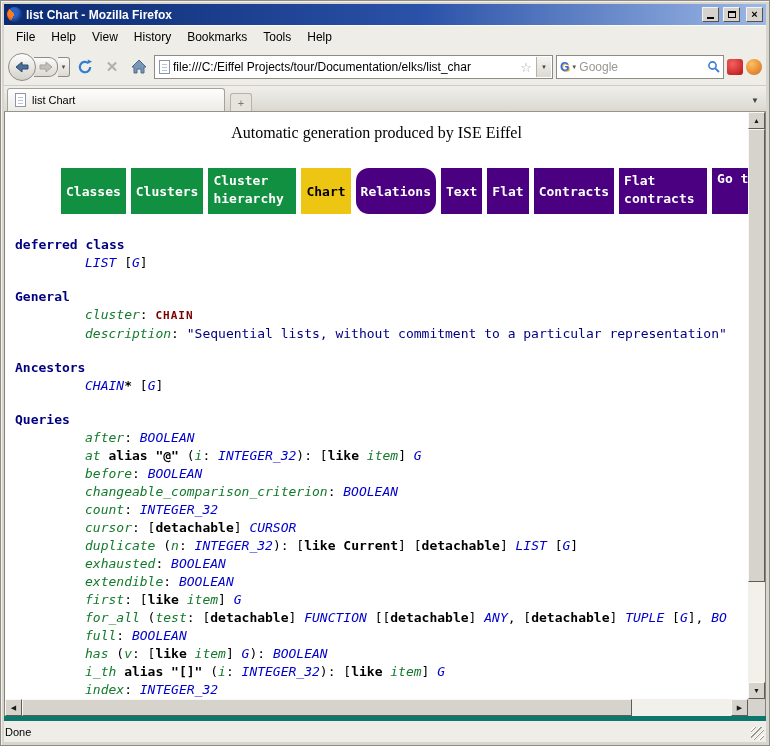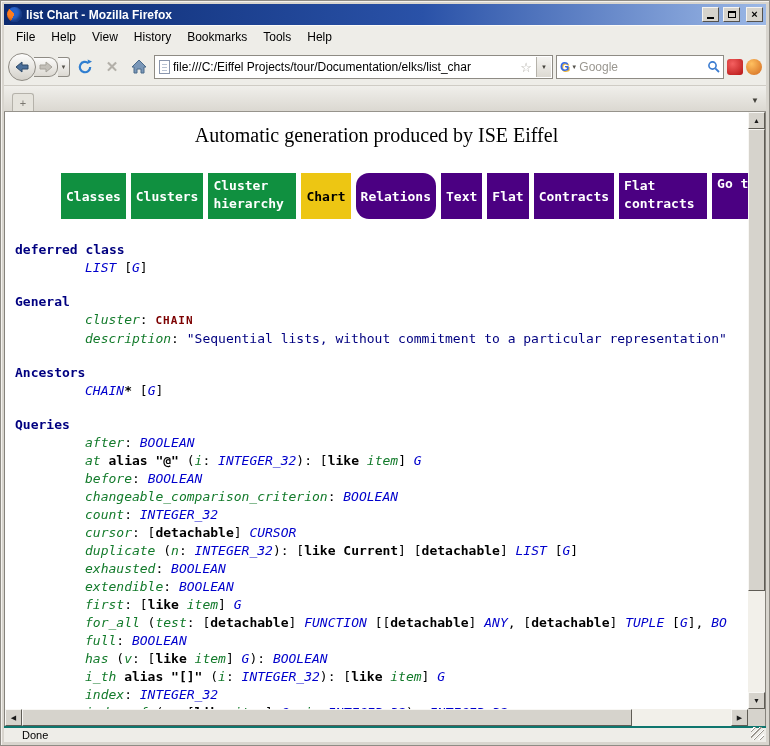--- a/index.html
+++ b/index.html
@@ -51,24 +51,24 @@
   .vscroll .sbtn{height:17px;}
   .vtrack{flex:1;position:relative;}
   .vthumb{position:absolute;top:0;left:0;right:0;height:82%;background:#d6d3cc;border:1px solid;border-color:#f8f7f4 #5f5c55 #5f5c55 #f8f7f4;}
   .hrow{height:17px;flex:none;display:flex;border-left:1px solid #86837c;border-right:1px solid #86837c;}
   .hscroll{flex:1;background:#f2f0ea;display:flex;}
   .hscroll .sbtn{width:17px;height:17px;}
   .htrack{flex:1;position:relative;}
   .hthumb{position:absolute;left:0;top:0;bottom:0;width:86%;background:#d6d3cc;border:1px solid;border-color:#f8f7f4 #5f5c55 #5f5c55 #f8f7f4;}
   .corner{width:17px;background:#d6d3cc;flex:none;}
   
-  .statusbar{height:16px;flex:none;background:#eeede8;border-top:2px solid #0f766e;display:flex;align-items:center;padding:0 18px;font-size:11px;color:#000;position:relative;}
+  .statusbar{height:26px;flex:none;background:#eeede8;border-top:5px solid #0f766e;display:flex;align-items:center;padding:0 1px;font-size:11px;color:#000;position:relative;}
   .resize-grip{position:absolute;right:2px;bottom:2px;width:13px;height:13px;background:repeating-linear-gradient(135deg,transparent 0 2px,#fff 2px 3px,#9a968e 3px 4px);}
   
-  .gen-header{text-align:center;font-family:"Liberation Serif",serif;font-size:20px;color:#000;margin-top:12px;}
+  .gen-header{text-align:center;font-family:"Liberation Serif",serif;font-size:16px;color:#000;margin-top:12px;}
   .chart-nav-row{display:flex;align-items:stretch;gap:5px;margin:26px 0 0 8px;height:46px;}
   .chart-btn{flex:none;display:flex;align-items:center;padding:2px 5px;font-family:"DejaVu Sans Mono",monospace;font-size:13px;font-weight:bold;white-space:nowrap;cursor:pointer;}
   .chart-btn.wrap{width:88px;white-space:normal;align-items:flex-start;padding-top:4px;line-height:1.35;}
   .chart-btn.goto{flex-direction:row;align-items:flex-start;width:94px;gap:3px;padding-top:3px;}
   .goto-input{width:82px;height:17px;border:1px solid #1a1a1a;background:#fff;font-family:"DejaVu Sans Mono",monospace;font-size:12px;padding:0 2px;outline:0;}
   .chart-sections{margin-left:10px;font-family:"DejaVu Sans Mono",monospace;font-size:13px;line-height:18px;color:#000;}
   .section{margin-top:16px;}
   .section:first-child{margin-top:22px;}
   .sec-heading{font-weight:bold;color:#000080;white-space:nowrap;}
   .code-line{padding-left:70px;white-space:nowrap;}
@@ -149,20 +149,24 @@
       <svg width="13" height="13" viewBox="0 0 13 13">
           <circle cx="5.5" cy="5.5" r="3.6" fill="none" stroke="#3a7bd0" stroke-width="1.6"></circle>
           <line x1="8.3" y1="8.3" x2="12" y2="12" stroke="#3a7bd0" stroke-width="1.8"></line>
         </svg>
     </span>
     <span class="addon1"></span>
     <span class="addon2"></span>
   </div>
 
   <div class="tabbar">
+    <span class="tab">
+      <span class="doc-icon"></span>
+      <span>list Chart</span>
+    </span>
     <span class="newtab">+</span>
     <span class="tab-overflow">▼</span>
   </div>
 
   <div class="content-wrap">
     <div class="viewport">
       <div class="gen-header">Automatic generation produced by ISE Eiffel</div>
       <div class="chart-nav-row">
           <div class="chart-btn" style="background: rgb(16, 144, 64); color: rgb(255, 255, 255); margin-left: 48px;">
             <span>Classes</span>

